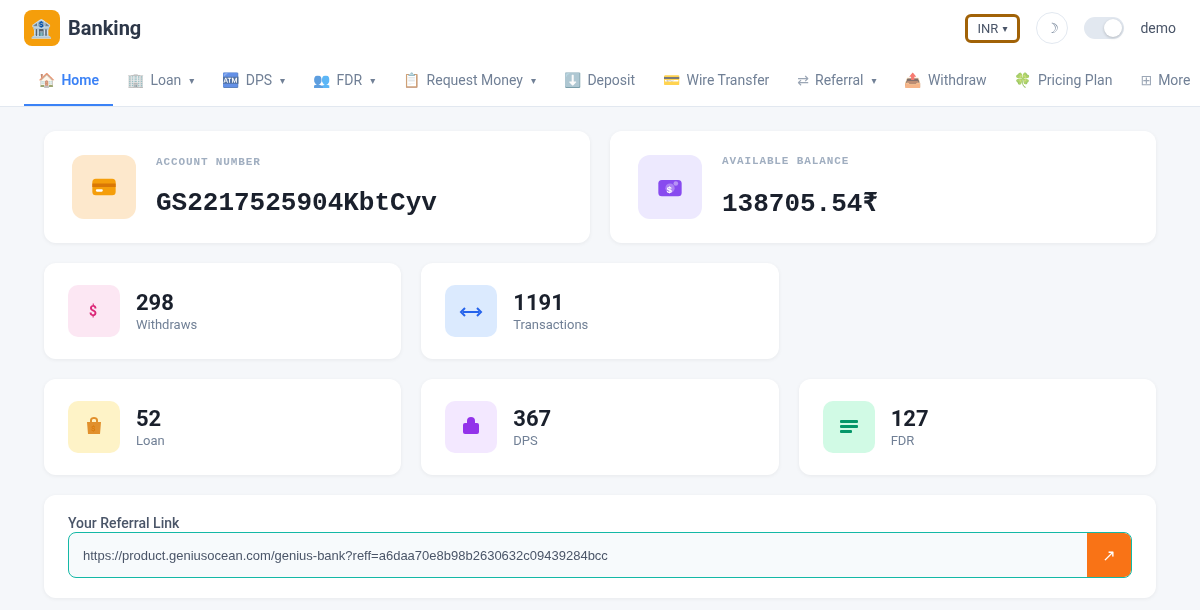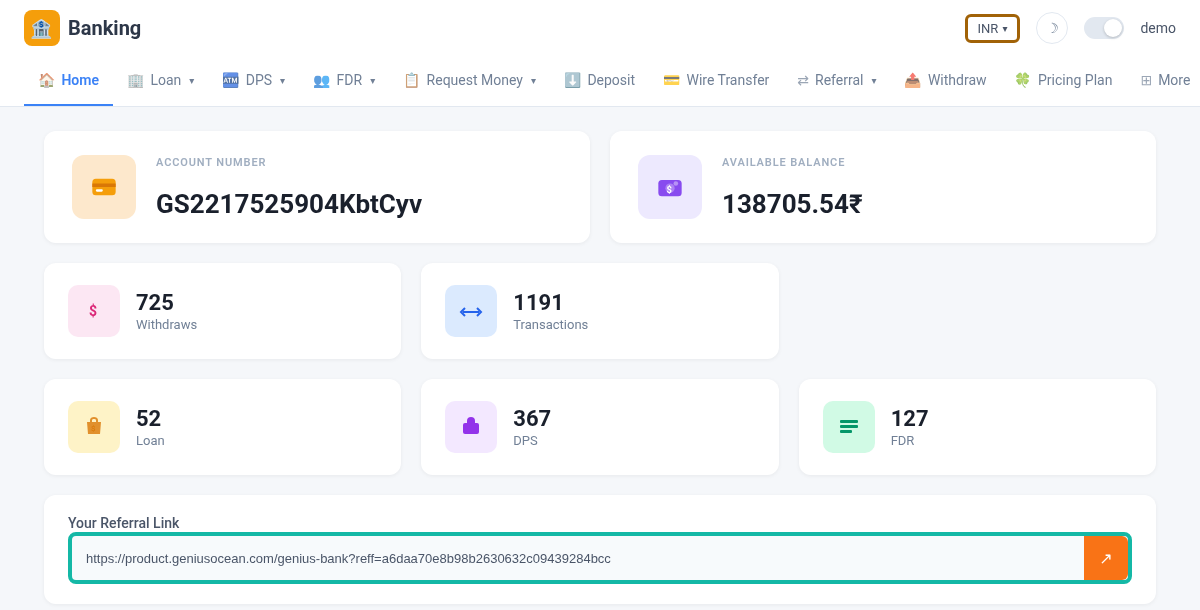--- a/index.html
+++ b/index.html
@@ -135,20 +135,21 @@
       max-width: 1160px;
       margin: 0 auto;
     }
 
     
     .cards-row {
       display: grid;
       grid-template-columns: 1fr 1fr;
       gap: 20px;
       margin-bottom: 20px;
+      font-family: Liberation Mono, monospace;
     }
     .card {
       background: #fff;
       border-radius: 12px;
       padding: 24px 28px;
       box-shadow: 0 1px 4px rgba(0,0,0,0.06);
       display: flex;
       align-items: center;
       gap: 20px;
     }
@@ -235,21 +236,21 @@
     .referral-title {
       font-size: 14px;
       color: #4a5568;
       font-weight: 500;
       margin-bottom: 1px;
     }
     .referral-input-wrap {
       display: flex;
       align-items: center;
       background: #f7fafc;
-      border: 4px solid #14b8a6;
+      border: 1px solid #14b8a6;
       border-radius: 8px;
       overflow: hidden;
     }
     .referral-input {
       flex: 1;
       padding: 10px 14px;
       border: none;
       background: transparent;
       font-size: 13px;
       color: #4a5568;
@@ -378,21 +379,21 @@
   </div>
 
   <div class="stats-grid" id="stats-row1">
       <div class="stat-card">
       <div class="stat-icon-wrap icon-pink">
         <svg width="24" height="24" viewBox="0 0 24 24" fill="currentColor">
             <text x="7" y="17" font-size="14" font-weight="bold">$</text>
           </svg>
       </div>
       <div class="stat-info">
-        <div class="stat-number">725</div>
+        <div class="stat-number">298</div>
         <div class="stat-label">Withdraws</div>
       </div>
       </div>
       <div class="stat-card">
       <div class="stat-icon-wrap icon-blue">
         <svg width="24" height="24" viewBox="0 0 24 24" fill="currentColor">
             <path d="M6 9l-4 4 4 4M18 9l4 4-4 4M4 13h16" stroke="currentColor" stroke-width="2" fill="none"></path>
           </svg>
       </div>
       <div class="stat-info">

